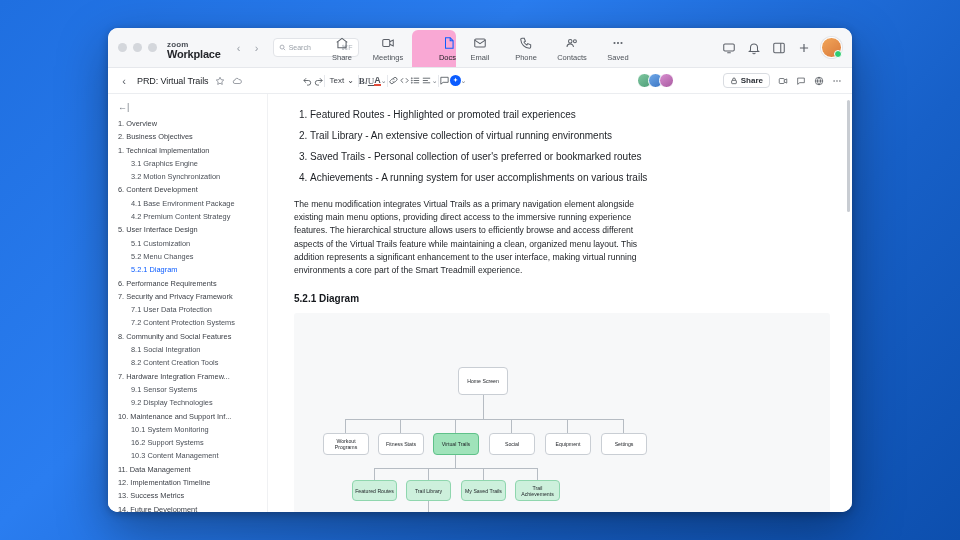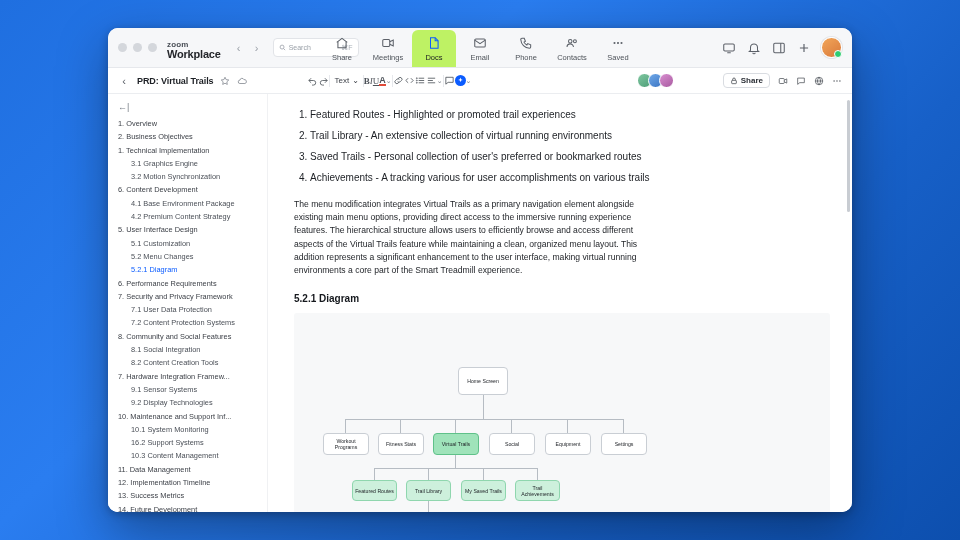--- a/index.html
+++ b/index.html
@@ -36,21 +36,21 @@
   .searchbox .txt{flex:1;line-height:8px;}
   .searchbox .kbd{font-size:7px;color:#a8aeb6;}
   .tabs{
     position:absolute;left:50%;transform:translateX(-50%);
     display:flex;gap:2px;align-items:flex-end;height:40px;
   }
   .tab{
     width:44px;height:38px;display:flex;flex-direction:column;align-items:center;justify-content:center;
     gap:2px;font-size:7.5px;color:#4d5259;border-radius:6px 6px 0 0;
   }
-  .tab.active{background:#bef264;box-shadow:0 -1px 0 #e6e8ec inset;color:#1a1d21;}
+  .tab.active{background:#f9a8d4;box-shadow:0 -1px 0 #e6e8ec inset;color:#1a1d21;align-items:flex-end;}
   .tab .ic{width:15px;height:15px;display:flex;align-items:center;justify-content:center;}
   .tab .ic svg{width:14px;height:14px;}
   .tab.active .ic svg{stroke:#0b5cff;}
   .rightbar{margin-left:auto;display:flex;align-items:center;gap:9px;color:#5c6169;}
   .rightbar .ri{width:16px;height:16px;display:flex;align-items:center;justify-content:center;}
   .rightbar .ri svg{width:14px;height:14px;}
   .avatar{
     width:19px;height:19px;border-radius:50%;
     background:linear-gradient(145deg,#f2a65a,#d9793a);
     border:1.5px solid #fff;box-shadow:0 0 0 1px #e3e5e9;position:relative;
@@ -59,21 +59,21 @@
     content:"";position:absolute;right:-1px;bottom:-1px;width:6px;height:6px;border-radius:50%;
     background:#2ecc71;border:1.5px solid #fff;
   }
   
   .doctoolbar{
     height:26px;border-bottom:1px solid #ebedf0;display:flex;align-items:center;
     padding:0 10px;box-sizing:border-box;gap:8px;background:#fff;
   }
   .tb-left{display:flex;align-items:center;gap:7px;}
   .backarrow{color:#5c6169;font-size:11px;width:12px;text-align:center;}
-  .doctitle{font-size:9px;font-weight:700;color:#1d2025;letter-spacing:-.1px;}
+  .doctitle{font-size:9px;font-weight:400;color:#1d2025;letter-spacing:-.1px;}
   .tb-icon{color:#7a8089;display:flex;align-items:center;justify-content:center;}
   .tb-icon svg{width:10px;height:10px;}
   .tb-center{display:flex;align-items:center;gap:0;margin-left:52px;color:#4d5259;}
   .tb-center svg{width:11px;height:11px;}
   .styleselect{
     font-size:8px;color:#3d4148;display:flex;align-items:center;gap:3px;
     padding:1px 4px;border-radius:3px;
   }
   .divider{width:1px;height:12px;background:#e6e8ec;}
   .bold-i{font-size:9px;font-weight:700;font-family:"Liberation Serif",serif;}
@@ -426,21 +426,21 @@
           <li>13. Success Metrics</li>
           <li>14. Future Development</li>
         </ul>
       </div>
 
       <div class="content">
         <ol class="flist">
           <li>Featured Routes - Highlighted or promoted trail experiences</li>
           <li>Trail Library - An extensive collection of virtual running environments</li>
           <li>Saved Trails - Personal collection of user's preferred or bookmarked routes</li>
-          <li>Achievements - A tracking various for user accomplishments on various trails</li>
+          <li>Achievements - A running system for user accomplishments on various trails</li>
         </ol>
         <p class="para">The menu modification integrates Virtual Trails as a primary navigation element alongside existing main menu options, providing direct access to the immersive running experience features. The hierarchical structure allows users to efficiently browse and access different aspects of the Virtual Trails feature while maintaining a clean, organized menu layout. This addition represents a significant enhancement to the user interface, making virtual running environments a core part of the Smart Treadmill experience.</p>
         <h3 class="sec">5.2.1 Diagram</h3>
 
         <div class="diagram">
 
           <div class="edge" style="left:189px;top:82px;width:1px;height:24px;"></div>
           <div class="edge" style="left:51px;top:106px;width:278px;height:1px;"></div>
           <div class="edge" style="left:51px;top:106px;width:1px;height:14px;"></div>
           <div class="edge" style="left:106px;top:106px;width:1px;height:14px;"></div>

